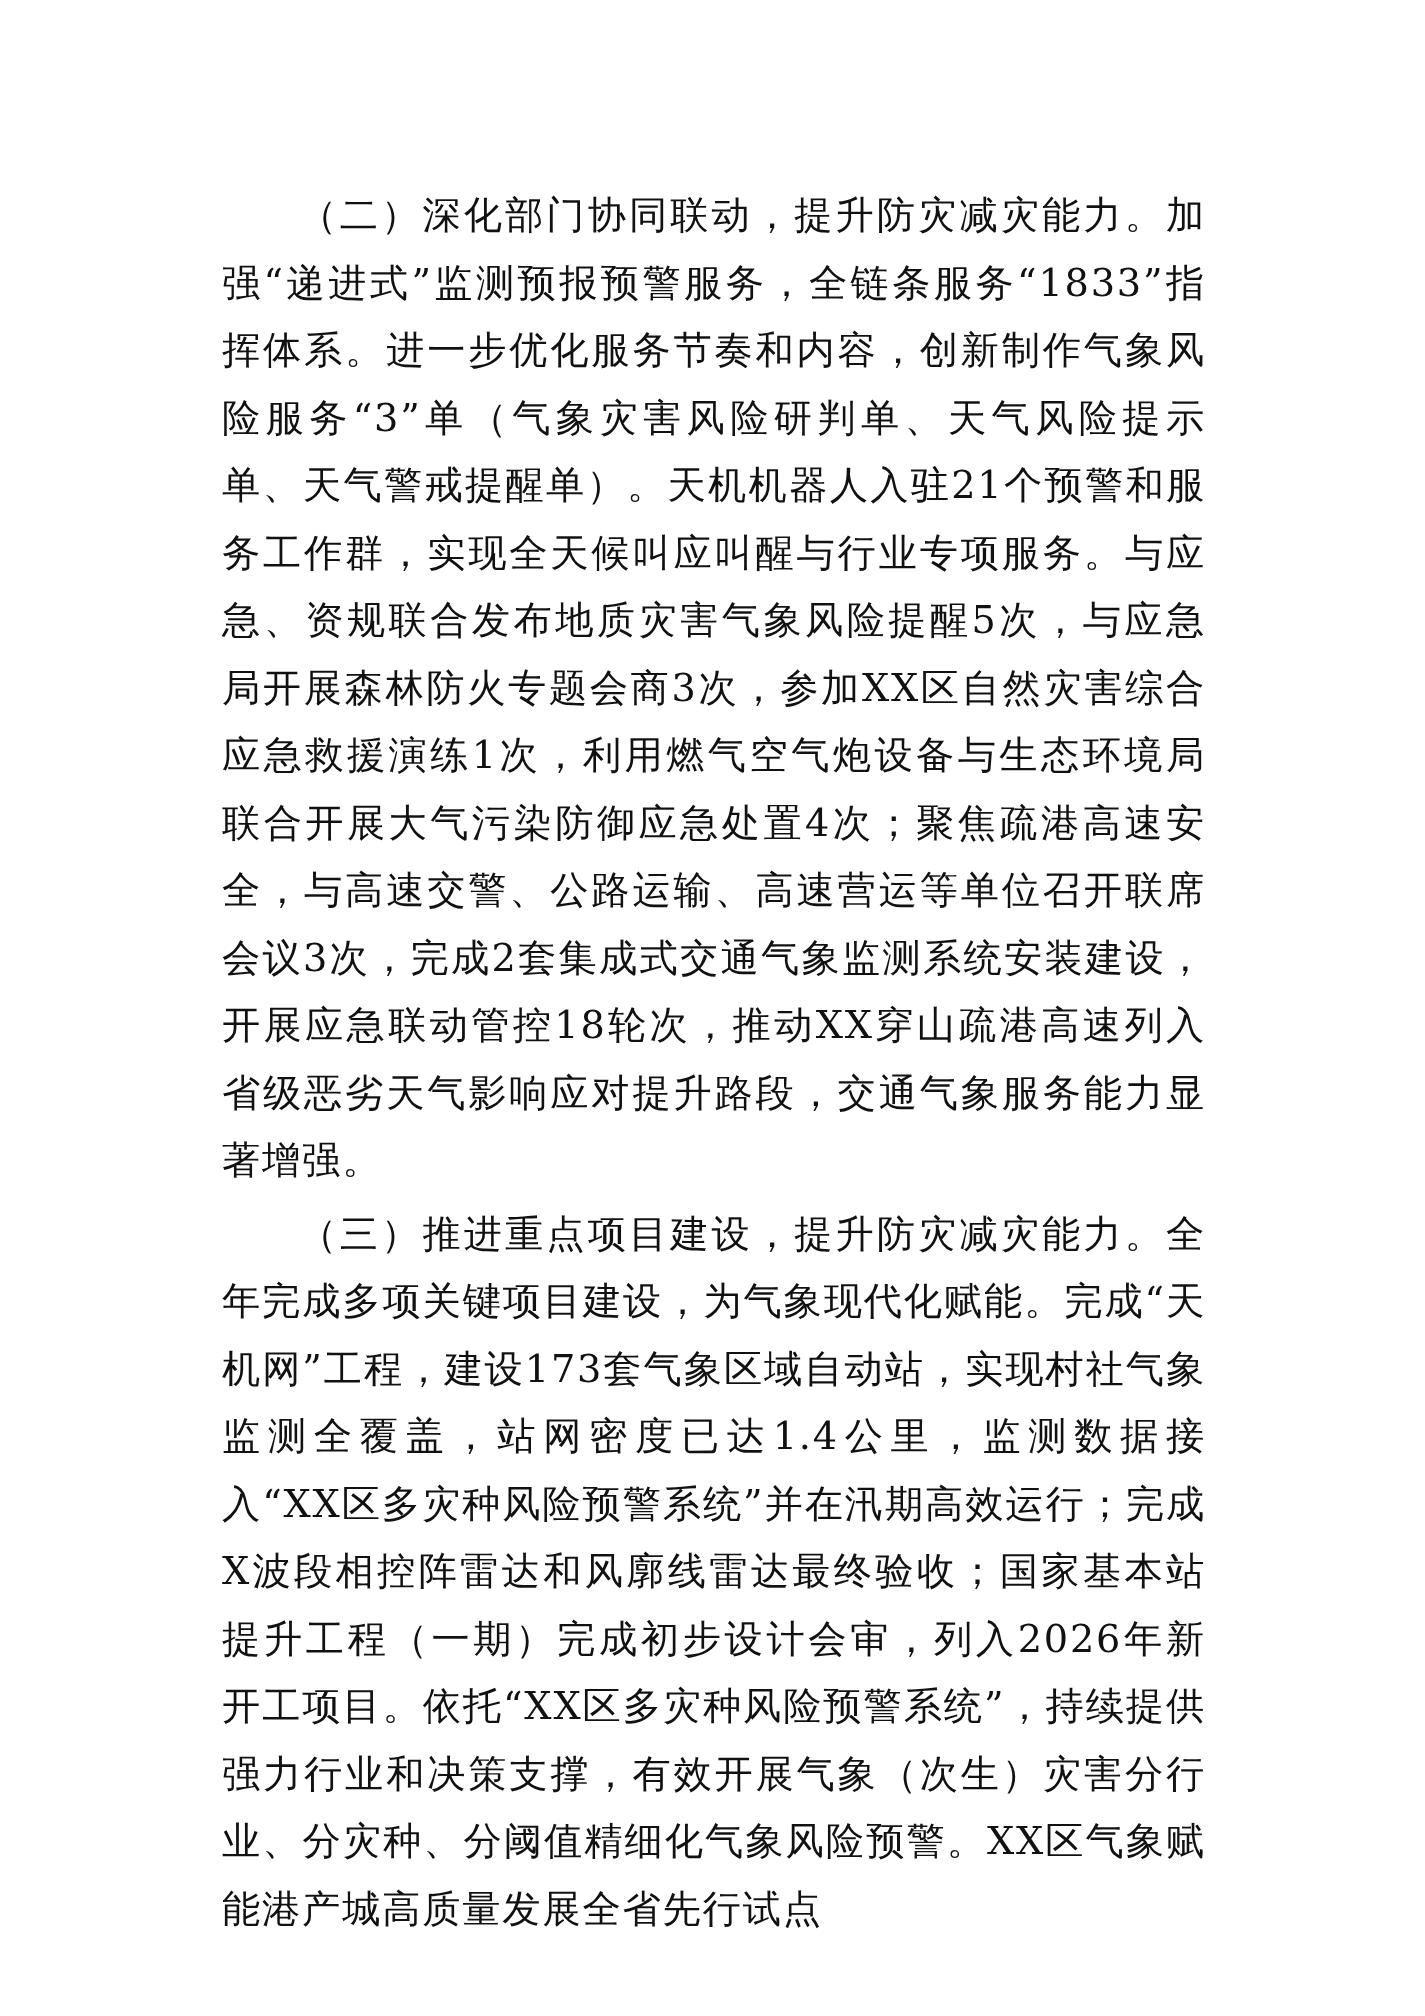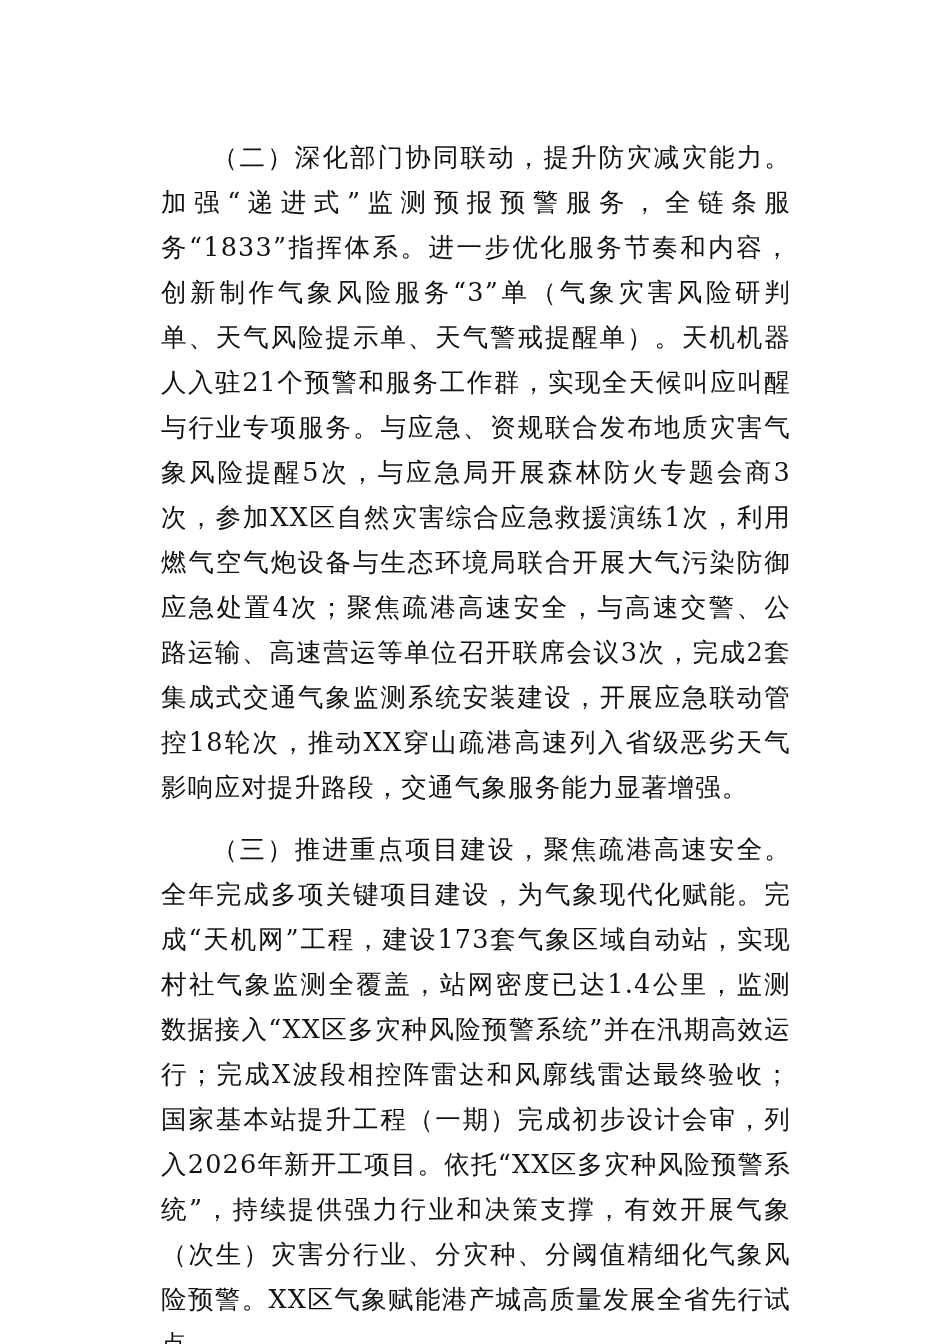--- a/index.html
+++ b/index.html
@@ -10,22 +10,22 @@
     top: 118px;
     width: 664px;
     font-family: "DejaVu Serif", "Liberation Serif", serif;
     font-size: 25.5px;
     line-height: 45px;
     color: #111111;
     text-align: justify;
     text-justify: inter-character;
     letter-spacing: 1.2px;
   }
-  .para { margin: 17px; text-indent: 2em; }
+  .para { margin: 4px; text-indent: 2em; }
   .heading { font-family: "DejaVu Serif", serif; color: #111; }
 </style>
 </head>
 <body>
 
 <div class="page">
   <p class="para"><span class="heading">（二）深化部门协同联动，提升防灾减灾能力。</span><span>加强“递进式”监测预报预警服务，全链条服务“1833”指挥体系。进一步优化服务节奏和内容，创新制作气象风险服务“3”单（气象灾害风险研判单、天气风险提示单、天气警戒提醒单）。天机机器人入驻21个预警和服务工作群，实现全天候叫应叫醒与行业专项服务。与应急、资规联合发布地质灾害气象风险提醒5次，与应急局开展森林防火专题会商3次，参加XX区自然灾害综合应急救援演练1次，利用燃气空气炮设备与生态环境局联合开展大气污染防御应急处置4次；聚焦疏港高速安全，与高速交警、公路运输、高速营运等单位召开联席会议3次，完成2套集成式交通气象监测系统安装建设，开展应急联动管控18轮次，推动XX穿山疏港高速列入省级恶劣天气影响应对提升路段，交通气象服务能力显著增强。</span></p>
-  <p class="para"><span class="heading">（三）推进重点项目建设，聚焦疏港高速安全。</span><span>全年完成多项关键项目建设，为气象现代化赋能。完成“天机网”工程，建设173套气象区域自动站，实现村社气象监测全覆盖，站网密度已达1.4公里，监测数据接入“XX区多灾种风险预警系统”并在汛期高效运行；完成X波段相控阵雷达和风廓线雷达最终验收；国家基本站提升工程（一期）完成初步设计会审，列入2026年新开工项目。依托“XX区多灾种风险预警系统”，持续提供强力行业和决策支撑，有效开展气象（次生）灾害分行业、分灾种、分阈值精细化气象风险预警。XX区气象赋能港产城高质量发展全省先行试点</span></p>
+  <p class="para"><span class="heading">（三）推进重点项目建设，提升防灾减灾能力。</span><span>全年完成多项关键项目建设，为气象现代化赋能。完成“天机网”工程，建设173套气象区域自动站，实现村社气象监测全覆盖，站网密度已达1.4公里，监测数据接入“XX区多灾种风险预警系统”并在汛期高效运行；完成X波段相控阵雷达和风廓线雷达最终验收；国家基本站提升工程（一期）完成初步设计会审，列入2026年新开工项目。依托“XX区多灾种风险预警系统”，持续提供强力行业和决策支撑，有效开展气象（次生）灾害分行业、分灾种、分阈值精细化气象风险预警。XX区气象赋能港产城高质量发展全省先行试点</span></p>
 </div>
 
 </body></html>

